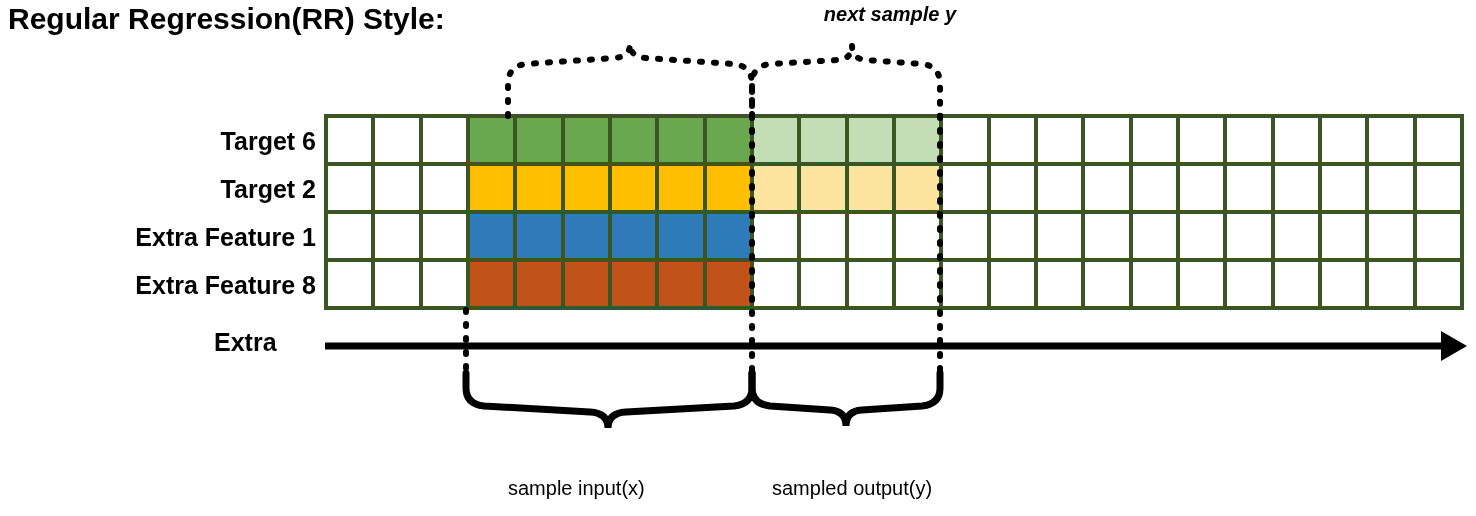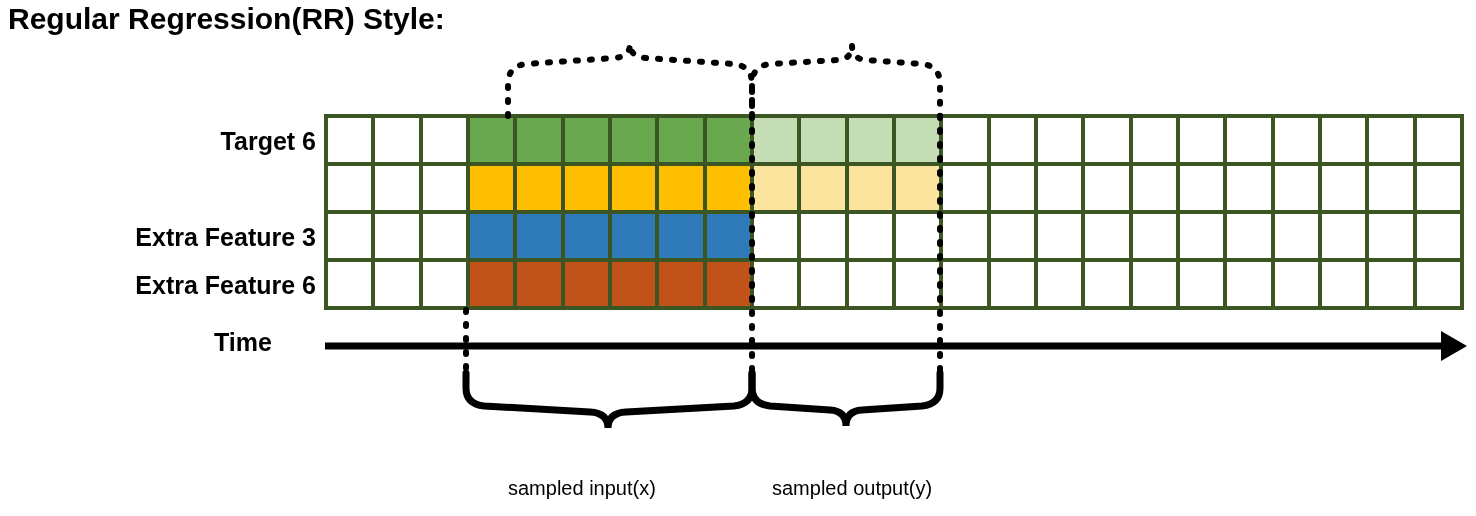--- a/index.html
+++ b/index.html
@@ -72,24 +72,26 @@
 
   svg.overlay{position:absolute;left:0;top:0;width:1476px;height:516px;pointer-events:none;}
 </style>
 </head>
 <body>
 
 <div id="stage">
 
   <div class="title">Regular Regression(RR) Style:</div>
 
+  <div class="brace-label" id="lbl-next-y">next sample y</div>
 
   <div class="rowlabel" id="rl0">Target 6</div>
-  <div class="rowlabel" id="rl2">Extra Feature 3</div>
-  <div class="rowlabel" id="rl3">Extra Feature 6</div>
+  <div class="rowlabel" id="rl1">Target 2</div>
+  <div class="rowlabel" id="rl2">Extra Feature 1</div>
+  <div class="rowlabel" id="rl3">Extra Feature 8</div>
 
   <div id="grid" style="background: rgb(59, 85, 35); grid-template-columns: repeat(24, 1fr); grid-template-rows: repeat(4, 1fr);">
       <div class="cell" style="background: rgb(255, 255, 255);"></div>
       <div class="cell" style="background: rgb(255, 255, 255);"></div>
       <div class="cell" style="background: rgb(255, 255, 255);"></div>
       <div class="cell" style="background: rgb(106, 168, 79);"></div>
       <div class="cell" style="background: rgb(106, 168, 79);"></div>
       <div class="cell" style="background: rgb(106, 168, 79);"></div>
       <div class="cell" style="background: rgb(106, 168, 79);"></div>
       <div class="cell" style="background: rgb(106, 168, 79);"></div>
@@ -176,42 +178,42 @@
       <div class="cell" style="background: rgb(255, 255, 255);"></div>
       <div class="cell" style="background: rgb(255, 255, 255);"></div>
       <div class="cell" style="background: rgb(255, 255, 255);"></div>
       <div class="cell" style="background: rgb(255, 255, 255);"></div>
       <div class="cell" style="background: rgb(255, 255, 255);"></div>
       <div class="cell" style="background: rgb(255, 255, 255);"></div>
       <div class="cell" style="background: rgb(255, 255, 255);"></div>
       <div class="cell" style="background: rgb(255, 255, 255);"></div>
     </div>
 
-  <div id="time-label">Time</div>
+  <div id="time-label">Extra</div>
 
   <svg class="overlay" viewBox="0 0 1476 516">
 
     <path fill="none" stroke="#000" stroke-width="6" stroke-linecap="round" stroke-dasharray="2 12" d="M508,116 L508,84 Q508,66 526,64 L614,58 Q630,57 630,44 Q630,57 646,58 L734,64 Q752,66 752,84 L752,116"></path>
 
     <path fill="none" stroke="#000" stroke-width="6" stroke-linecap="round" stroke-dasharray="2 12" d="M752,116 L752,84 Q752,66 770,64 L838,60 Q852,59 852,45 Q852,59 866,60 L922,64 Q940,66 940,84 L940,116"></path>
 
     <path fill="none" stroke="#000" stroke-width="6" stroke-linecap="round" stroke-dasharray="2 12" d="M466,310 L466,372"></path>
     <path fill="none" stroke="#000" stroke-width="6" stroke-linecap="round" stroke-dasharray="2 12" d="M752,116 L752,372"></path>
     <path fill="none" stroke="#000" stroke-width="6" stroke-linecap="round" stroke-dasharray="2 12" d="M940,116 L940,372"></path>
 
     <line x1="325" y1="346" x2="1450" y2="346" stroke="#000" stroke-width="7"></line>
     <polygon points="1441,331 1467,346 1441,361" fill="#000"></polygon>
 
     <path fill="none" stroke="#000" stroke-width="7" stroke-linecap="round" d="M466,373 L466,388 Q466,404 484,406 L590,412 Q608,413 608,428 Q608,413 626,412 L734,406 Q752,404 752,388 L752,373"></path>
 
     <path fill="none" stroke="#000" stroke-width="7" stroke-linecap="round" d="M752,373 L752,388 Q752,404 770,406 L830,410 Q846,411 846,426 Q846,411 862,410 L922,406 Q940,404 940,388 L940,373"></path>
   </svg>
 
   <div class="caption" id="cap-input">
-    <div>sampled input(x)</div>
+    <div>sample input(x)</div>
     
     
   </div>
 
   <div class="caption" id="cap-output">
     <div>sampled output(y)</div>
     
     
   </div>
 

